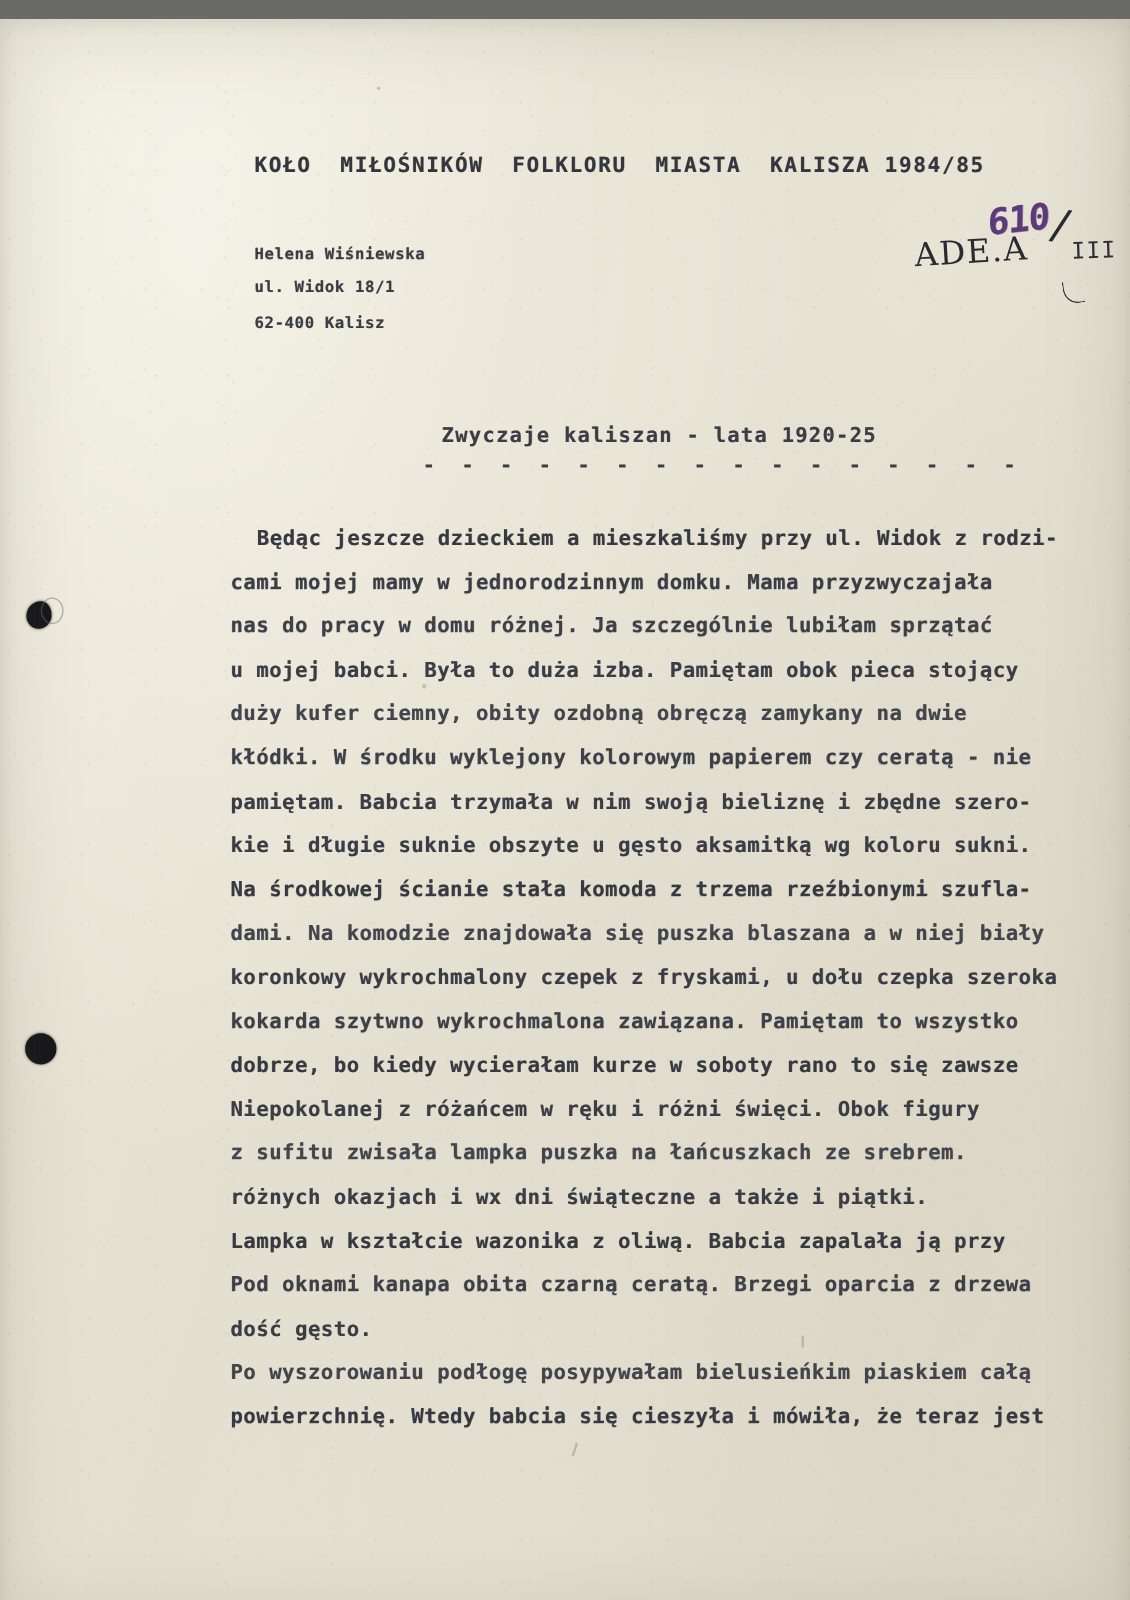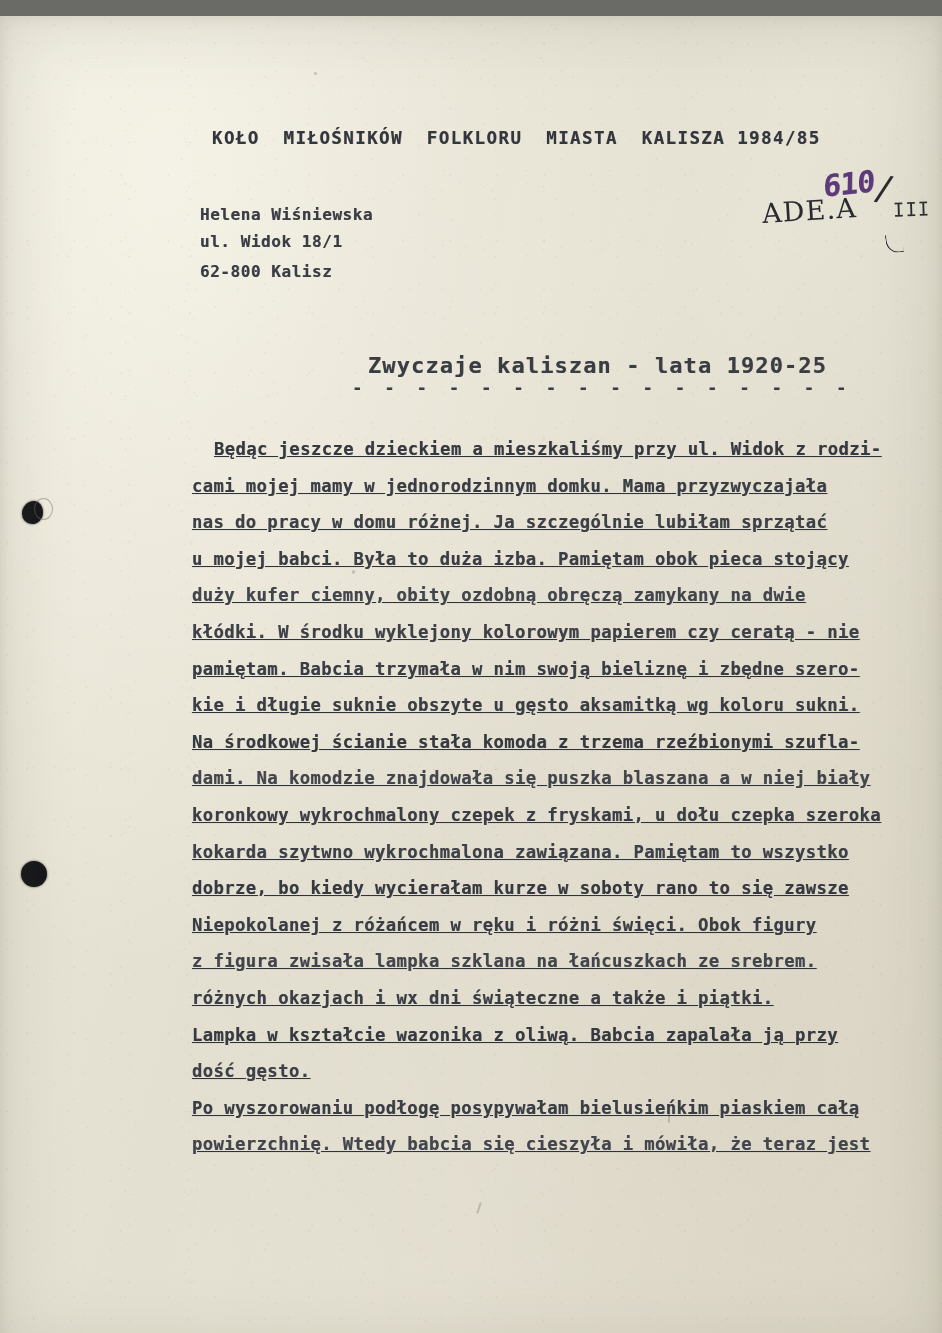--- a/index.html
+++ b/index.html
@@ -104,54 +104,53 @@
   .header-line {
     left: 212px;
     top: 112px;
     font-size: 17.5px;
     letter-spacing: 1.4px;
     font-weight: 700;
     color: #33363d;
   }
 
   .addr {
-    left: 200px;
-    font-size: 16px;
+    left: 212px;
+    font-size: 13px;
     letter-spacing: 0.55px;
     font-weight: 700;
   }
   .addr-1 { top: 189px; }
   .addr-2 { top: 216px; }
   .addr-3 { top: 246px; }
 
   .title-line {
     left: 368px;
     top: 337px;
-    font-size: 22px;
+    font-size: 17px;
     letter-spacing: 1.1px;
     font-weight: 700;
   }
 
   .title-rule {
     position: absolute;
     left: 352px;
     top: 362px;
     font-size: 17.5px;
     letter-spacing: 5.6px;
     font-weight: 700;
     color: #3a3d44;
     white-space: pre;
   }
 
   .body {
     position: absolute;
     left: 192px;
     top: 415px;
     width: 720px;
-    text-decoration: underline;
   }
   .body .line {
     position: static;
     display: block;
     font-size: 17.2px;
     letter-spacing: 0.42px;
     line-height: 36.6px;
     font-weight: 700;
     white-space: pre;
   }
@@ -240,43 +239,44 @@
   <div class="speck" style="left:352px;top:554px;width:3px;height:4px;"></div>
   <div class="speck" style="left:478px;top:1186px;width:2px;height:12px;border-radius:1px;transform:rotate(18deg);"></div>
   <div class="speck" style="left:668px;top:1097px;width:2px;height:10px;border-radius:1px;"></div>
 
   <div class="typed">
 
     <div class="line header-line">KOŁO  MIŁOŚNIKÓW  FOLKLORU  MIASTA  KALISZA 1984/85</div>
 
     <div class="line addr addr-1">Helena Wiśniewska</div>
     <div class="line addr addr-2">ul. Widok 18/1</div>
-    <div class="line addr addr-3">62-800 Kalisz</div>
+    <div class="line addr addr-3">62-400 Kalisz</div>
 
     <div class="line title-line">Zwyczaje kaliszan - lata 1920-25</div>
     <div class="title-rule">- - - - - - - - - - - - - - - -</div>
 
     <div class="body">
         <div class="line indent">Będąc jeszcze dzieckiem a mieszkaliśmy przy ul. Widok z rodzi-</div>
         <div class="line">cami mojej mamy w jednorodzinnym domku. Mama przyzwyczajała</div>
         <div class="line">nas do pracy w domu różnej. Ja szczególnie lubiłam sprzątać</div>
         <div class="line">u mojej babci. Była to duża izba. Pamiętam obok pieca stojący</div>
         <div class="line">duży kufer ciemny, obity ozdobną obręczą zamykany na dwie</div>
         <div class="line">kłódki. W środku wyklejony kolorowym papierem czy ceratą - nie</div>
         <div class="line">pamiętam. Babcia trzymała w nim swoją bieliznę i zbędne szero-</div>
         <div class="line">kie i długie suknie obszyte u gęsto aksamitką wg koloru sukni.</div>
         <div class="line">Na środkowej ścianie stała komoda z trzema rzeźbionymi szufla-</div>
         <div class="line">dami. Na komodzie znajdowała się puszka blaszana a w niej biały</div>
         <div class="line">koronkowy wykrochmalony czepek z fryskami, u dołu czepka szeroka</div>
         <div class="line">kokarda szytwno wykrochmalona zawiązana. Pamiętam to wszystko</div>
         <div class="line">dobrze, bo kiedy wycierałam kurze w soboty rano to się zawsze</div>
         <div class="line">Niepokolanej z różańcem w ręku i różni święci. Obok figury</div>
-        <div class="line">z figura zwisała lampka szklana na łańcuszkach ze srebrem.</div>
+        <div class="line">z sufitu zwisała lampka puszka na łańcuszkach ze srebrem.</div>
         <div class="line">różnych okazjach i wx dni świąteczne a także i piątki.</div>
         <div class="line">Lampka w kształcie wazonika z oliwą. Babcia zapalała ją przy</div>
+        <div class="line">Pod oknami kanapa obita czarną ceratą. Brzegi oparcia z drzewa</div>
         <div class="line">dość gęsto.</div>
         <div class="line">Po wyszorowaniu podłogę posypywałam bielusieńkim piaskiem całą</div>
         <div class="line">powierzchnię. Wtedy babcia się cieszyła i mówiła, że teraz jest</div>
       </div>
   </div>
 
   <div class="annot">
     <span class="annot-pen">ADE.A</span>
   </div>
   <div class="annot-stamp">610</div>

